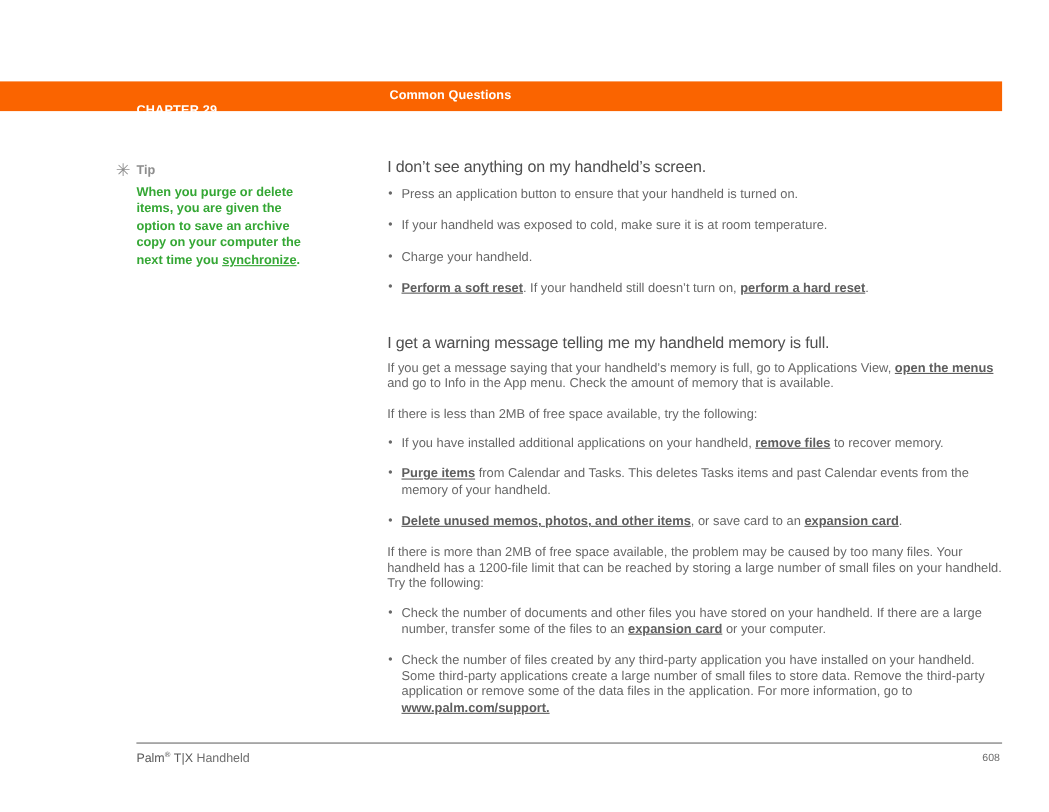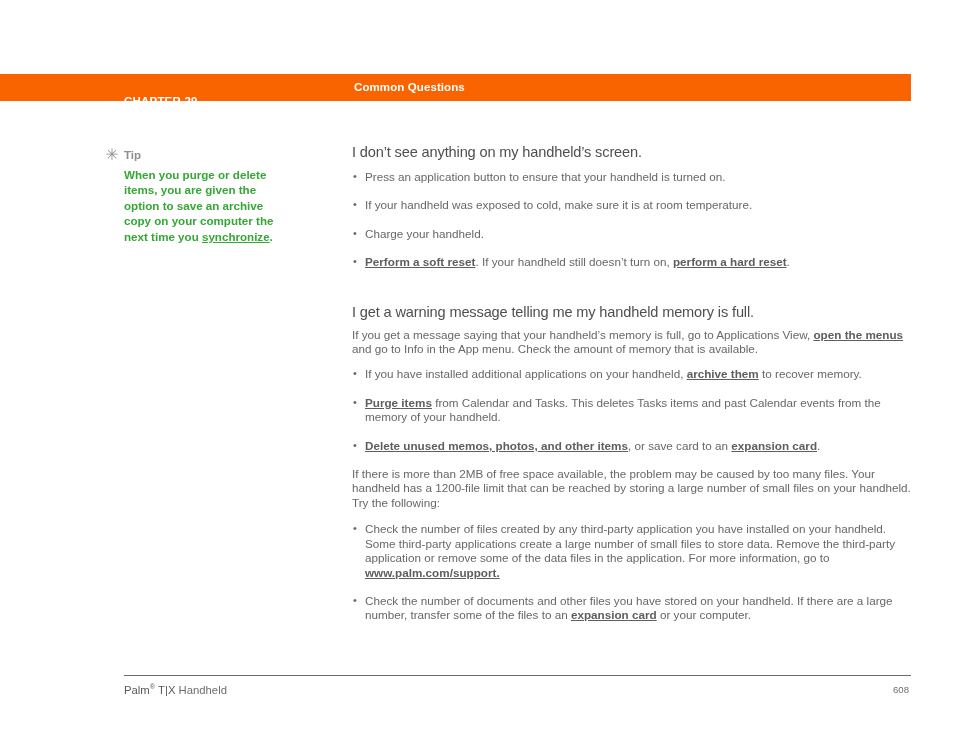--- a/index.html
+++ b/index.html
@@ -206,32 +206,33 @@
       <li><span>Press an application button to ensure that your handheld is turned on.</span></li>
       <li><span>If your handheld was exposed to cold, make sure it is at room temperature.</span></li>
       <li><span>Charge your handheld.</span></li>
       <li><a class="lnk" href="#">Perform a soft reset</a><span>. If your handheld still doesn’t turn on, </span><a class="lnk" href="#">perform a hard reset</a><span>.</span></li>
     </ul>
 
   <h2 class="q-head second">I get a warning message telling me my handheld memory is full.</h2>
 
   <p class="para lead"><span>If you get a message saying that your handheld’s memory is full, go to Applications View, </span><a class="lnk" href="#">open the menus</a><span> and go to Info in the App menu. Check the amount of memory that is available.</span></p>
 
+  <p class="para spaced"><span>If there is less than 2MB of free space available, try the following:</span></p>
 
   <ul class="bullets mid">
-      <li><span>If you have installed additional applications on your handheld, </span><a class="lnk" href="#">archive them</a><span> to recover memory.</span></li>
+      <li><span>If you have installed additional applications on your handheld, </span><a class="lnk" href="#">remove files</a><span> to recover memory.</span></li>
       <li><a class="lnk" href="#">Purge items</a><span> from Calendar and Tasks. This deletes Tasks items and past Calendar events from the memory of your handheld.</span></li>
       <li><a class="lnk" href="#">Delete unused memos, photos, and other items</a><span>, or save card to an </span><a class="lnk" href="#">expansion card</a><span>.</span></li>
     </ul>
 
   <p class="para spaced"><span>If there is more than 2MB of free space available, the problem may be caused by too many files. Your handheld has a 1200-file limit that can be reached by storing a large number of small files on your handheld. Try the following:</span></p>
 
   <ul class="bullets last">
+      <li><span>Check the number of documents and other files you have stored on your handheld. If there are a large number, transfer some of the files to an </span><a class="lnk" href="#">expansion card</a><span> or your computer.</span></li>
       <li><span>Check the number of files created by any third-party application you have installed on your handheld. Some third-party applications create a large number of small files to store data. Remove the third-party application or remove some of the data files in the application. For more information, go to </span><a class="lnk" href="#">www.palm.com/support.</a></li>
-      <li><span>Check the number of documents and other files you have stored on your handheld. If there are a large number, transfer some of the files to an </span><a class="lnk" href="#">expansion card</a><span> or your computer.</span></li>
     </ul>
 
 </div>
 
 <div class="footer-rule"></div>
 <div class="footer-left">
   <span class="b">Palm</span><sup class="b">®</sup><span class="b">&nbsp;</span><span class="b">T|X</span>
   <span>Handheld</span>
 </div>
 <div class="footer-page">608</div>

